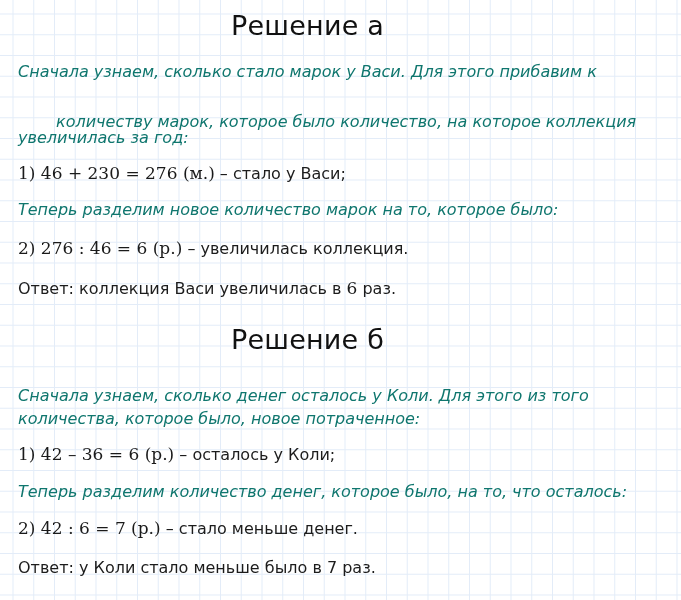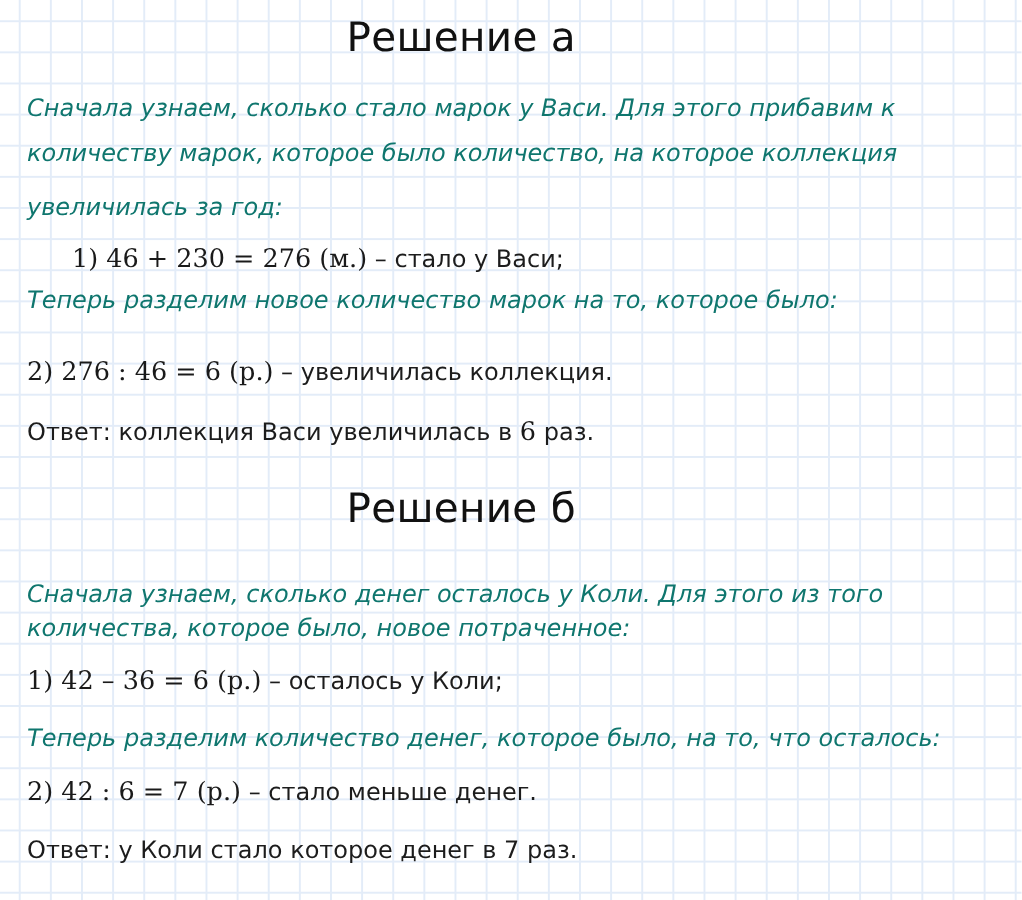--- a/index.html
+++ b/index.html
@@ -54,28 +54,28 @@
     font-size: 17px;
   }
 </style>
 </head>
 <body>
 
 <div>
   <div class="title" style="top:10px;">Решение а</div>
 
   <div class="line italic" style="top:62px;">Сначала узнаем, сколько стало марок у Васи. Для этого прибавим к</div>
-  <div class="line italic" style="top:92px;">количеству марок, которое было количество, на которое коллекция</div>
+  <div class="line italic" style="top:112px;margin-left:38px;">количеству марок, которое было количество, на которое коллекция</div>
   <div class="line italic" style="top:128px;">увеличилась за год:</div>
 
-  <div class="line" style="top:163px;margin-left:30px;">
+  <div class="line" style="top:163px;">
     <span class="math">1) 46 + 230 = 276 (м.)</span><span class="plain"> – стало у Васи;</span>
   </div>
 
-  <div class="line italic" style="top:190px;">Теперь разделим новое количество марок на то, которое было:</div>
+  <div class="line italic" style="top:200px;">Теперь разделим новое количество марок на то, которое было:</div>
 
   <div class="line" style="top:238px;">
     <span class="math">2) 276 : 46 = 6 (р.)</span><span class="plain"> – увеличилась коллекция.</span>
   </div>
 
   <div class="line" style="top:278px;">
     <span class="plain">Ответ: коллекция Васи увеличилась в </span><span class="math">6</span><span class="plain"> раз.</span>
   </div>
 </div>
 
@@ -89,15 +89,15 @@
     <span class="math">1) 42 – 36 = 6 (р.)</span><span class="plain"> – осталось у Коли;</span>
   </div>
 
   <div class="line italic" style="top:482px;">Теперь разделим количество денег, которое было, на то, что осталось:</div>
 
   <div class="line" style="top:518px;">
     <span class="math">2) 42 : 6 = 7 (р.)</span><span class="plain"> – стало меньше денег.</span>
   </div>
 
   <div class="line" style="top:557px;">
-    <span class="plain">Ответ: у Коли стало которое денег в </span><span class="plain">7</span><span class="plain"> раз.</span>
+    <span class="plain">Ответ: у Коли стало меньше было в </span><span class="plain">7</span><span class="plain"> раз.</span>
   </div>
 </div>
 
 </body></html>

